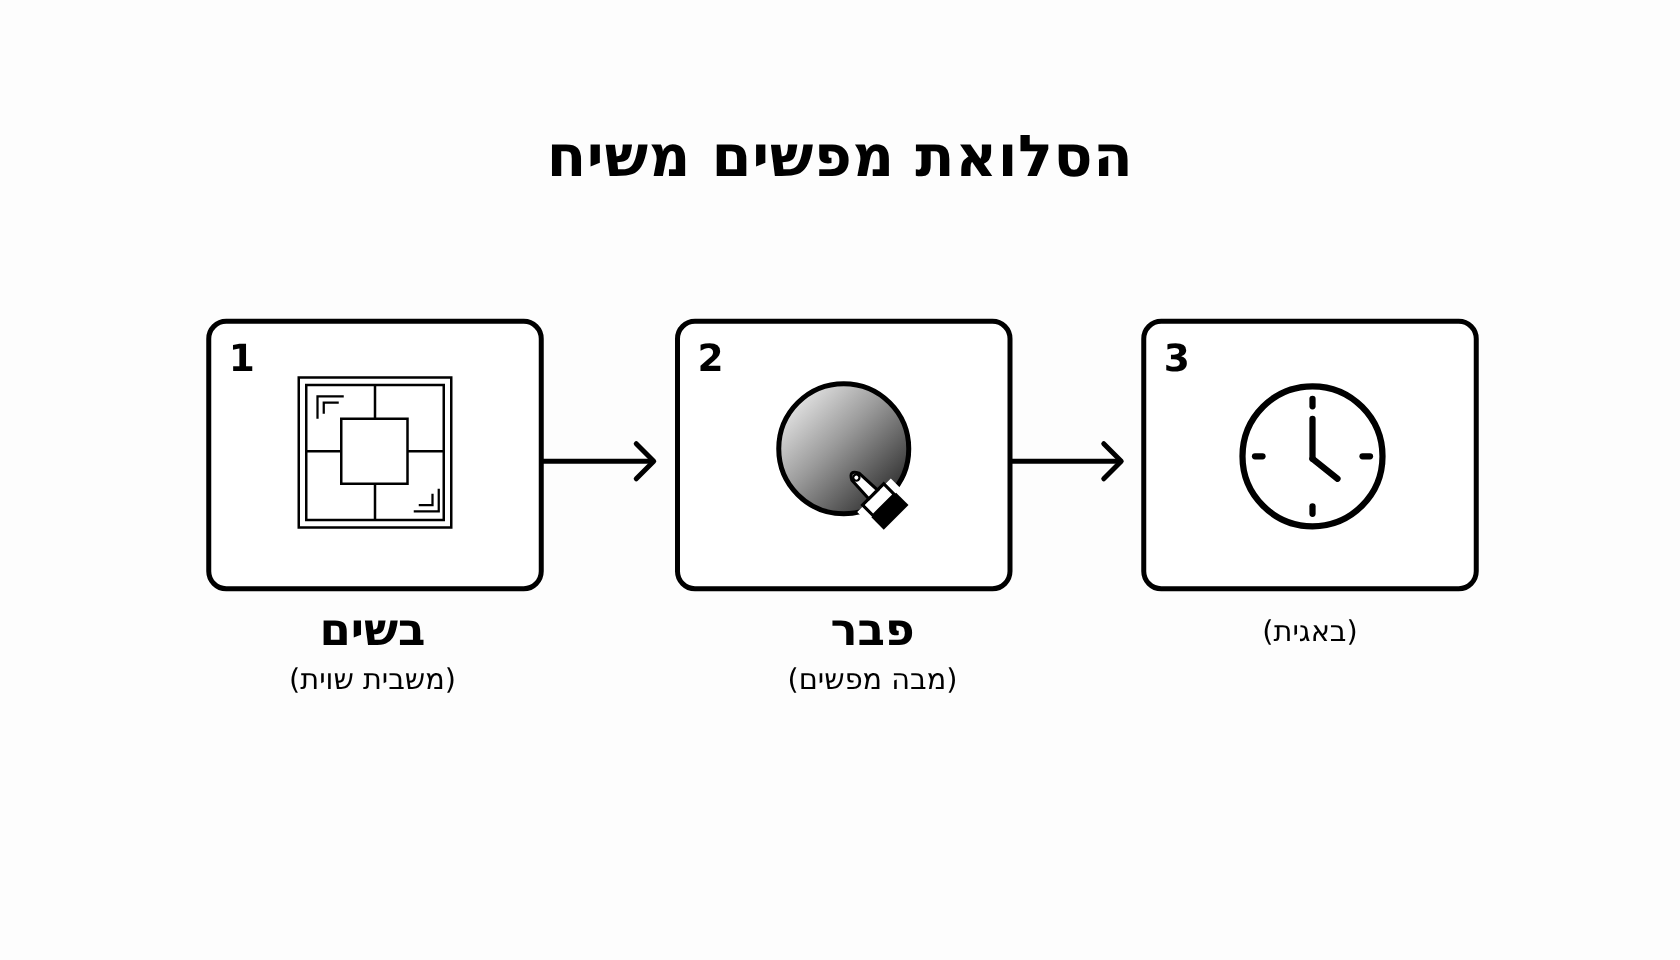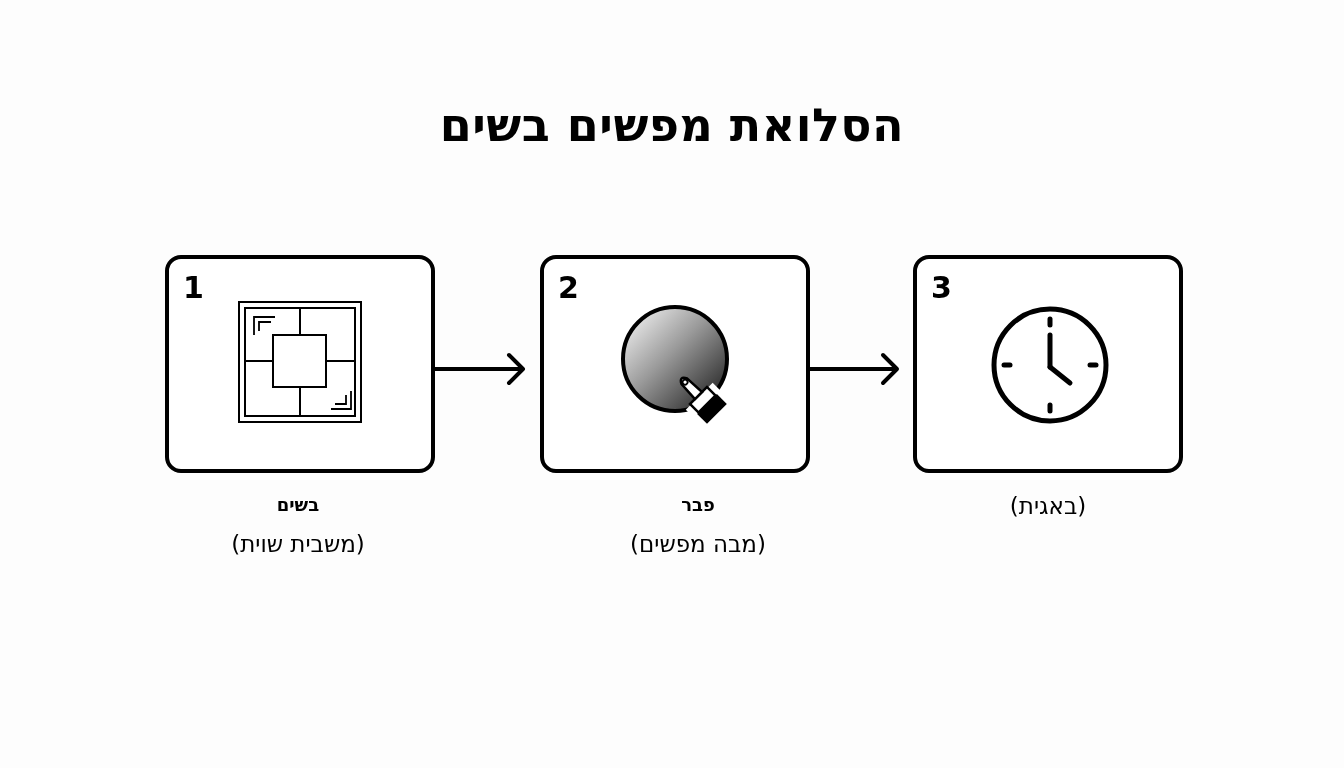--- a/index.html
+++ b/index.html
@@ -58,34 +58,34 @@
       height: 40px;
     }
     .label {
       position: absolute;
       top: 486px;
       width: 280px;
       text-align: center;
       direction: rtl;
     }
     .label-main {
-      font-size: 18px;
+      font-size: 36px;
       font-weight: bold;
       line-height: 38px;
     }
     .label-sub {
       font-size: 23px;
       line-height: 36px;
       margin-top: 2px;
     }
   </style>
 </head>
 <body>
 
-<div class="title">הסלואת מפשים בשים</div>
+<div class="title">הסלואת מפשים משיח</div>
 
 <div class="step-box" style="left:165px;">
   <div class="step-number">1</div>
   <svg class="step-icon" viewBox="0 0 262 210">
     <rect x="70" y="43" width="122" height="120" fill="none" stroke="#000" stroke-width="2"></rect>
     <rect x="76" y="49" width="110" height="108" fill="none" stroke="#000" stroke-width="2"></rect>
     <rect x="104" y="76" width="53" height="52" fill="none" stroke="#000" stroke-width="2"></rect>
     <line x1="131" y1="49" x2="131" y2="76" stroke="#000" stroke-width="2"></line>
     <line x1="131" y1="128" x2="131" y2="157" stroke="#000" stroke-width="2"></line>
     <line x1="76" y1="102" x2="104" y2="102" stroke="#000" stroke-width="2"></line>

